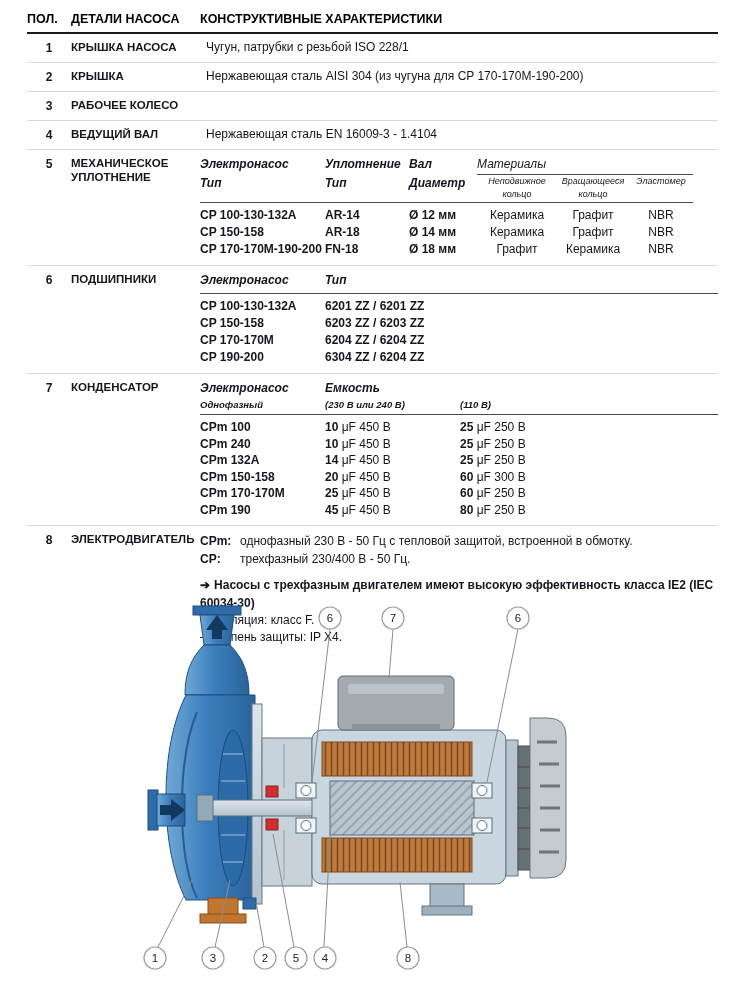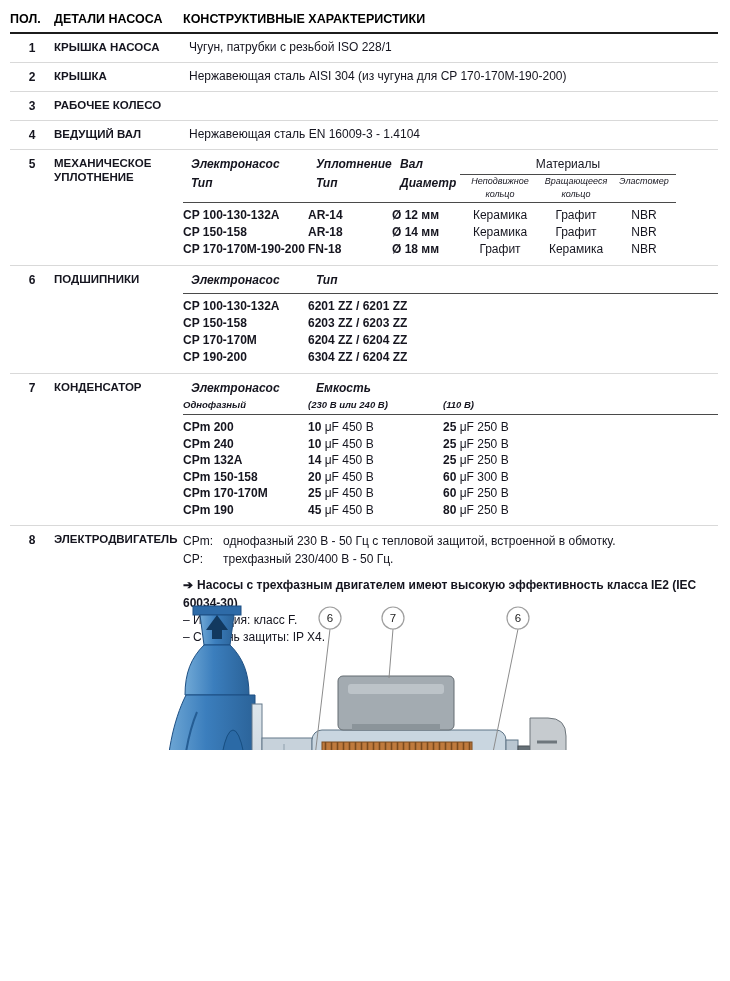--- a/index.html
+++ b/index.html
@@ -1,51 +1,51 @@
 <!DOCTYPE html>
 <html><head>
 <meta charset="utf-8">
 <style>
   * { margin:0; padding:0; box-sizing:border-box; }
   html,body { background:#ffffff; }
   body { font-family:"Liberation Sans", sans-serif; color:#15151f; }
-  .sheet { position:relative; width:730px; height:750px; background:#fff; overflow:hidden; }
+  .sheet { position:relative; width:730px; height:981px; background:#fff; overflow:hidden;padding-left:17px; }
 
   .spec { padding:8px 12px 0 10px; }
   .head, .row { display:grid; grid-template-columns:44px 129px 1fr; align-items:start; }
   .head { padding:4px 0 6px; border-bottom:2px solid #1c1c1c; font-weight:bold; font-size:12.5px; color:#000; }
   .head .h-pos { padding-left:0; }
   .row { padding:6px 0 7px; }
   .row + .row { border-top:1px solid #d9d9d9; }
   .num { text-align:center; font-weight:bold; font-size:12px; padding-top:1px; }
   .part { font-weight:bold; font-size:11.5px; padding-right:10px; line-height:14px; }
   .desc { font-size:12px; line-height:15px;margin-left:6px; }
 
   
-  .hib { font-style:italic; font-weight:bold; font-size:12px;margin-left:8px; }
+  .hib { font-style:italic; font-weight:bold; font-size:12px; }
   .small { font-size:9px; font-style:italic; text-align:center; line-height:13px; }
   .small-b { font-size:9.5px; font-style:italic; font-weight:bold; }
   .rule { border-bottom:1px solid #4a4a4a; height:2px; margin-bottom:4px; }
   .b { font-weight:bold; }
   .ctr { text-align:center; }
 
   .t5 { display:grid; grid-template-columns:125px 84px 68px 80px 72px 64px; font-size:12px; line-height:16px; }
-  .t5 .mat-head { grid-column:4/7; text-align:center; border-bottom:1px solid #4a4a4a; padding-bottom:2px; }
+  .t5 .mat-head { grid-column:4/7; font-style:italic; border-bottom:1px solid #4a4a4a; padding-bottom:2px; }
   .t5 .rule { grid-column:1/7; }
   .t5 .cell { line-height:17px; }
 
   .t6 { display:grid; grid-template-columns:125px 1fr; font-size:12px; line-height:17px; }
   .t6 .rule { grid-column:1/3; }
   .t6 .hrow { padding-bottom:3px; }
 
   .t7 { display:grid; grid-template-columns:125px 135px 1fr; font-size:12px; line-height:16.5px; }
   .t7 .rule { grid-column:1/4; }
 
   .motor { font-size:12px; line-height:18px; }
-  .mlabel { display:inline-block; width:40px; font-weight:normal; }
+  .mlabel { display:inline-block; width:40px; font-weight:bold; }
   .mnote { margin-top:8px; font-weight:bold; }
   .mnote .arrow { margin-right:4px; }
   .msub { line-height:17px; }
 
   .diagram { position:absolute; left:0; top:592px; }
 </style>
 </head>
 <body>
 
 <div class="sheet">
@@ -144,21 +144,21 @@
         <div class="hib">Электронасос</div>
         <div class="hib">Емкость</div>
         <div></div>
 
         <div class="small-b">Однофазный</div>
         <div class="small-b">(230 В или 240 В)</div>
         <div class="small-b">(110 В)</div>
 
         <div class="rule"></div>
 
-        <div class="b">CPm 200</div>
+        <div class="b">CPm 100</div>
         <div><span class="b">10</span><span> μF 450 В</span></div>
         <div><span class="b">25</span><span> μF 250 В</span></div>
 
         <div class="b">CPm 240</div>
         <div><span class="b">10</span><span> μF 450 В</span></div>
         <div><span class="b">25</span><span> μF 250 В</span></div>
 
         <div class="b">CPm 132A</div>
         <div><span class="b">14</span><span> μF 450 В</span></div>
         <div><span class="b">25</span><span> μF 250 В</span></div>

